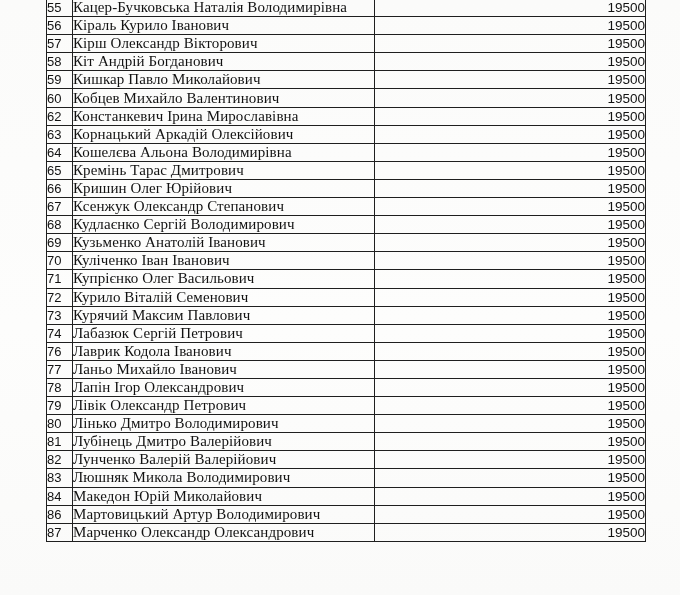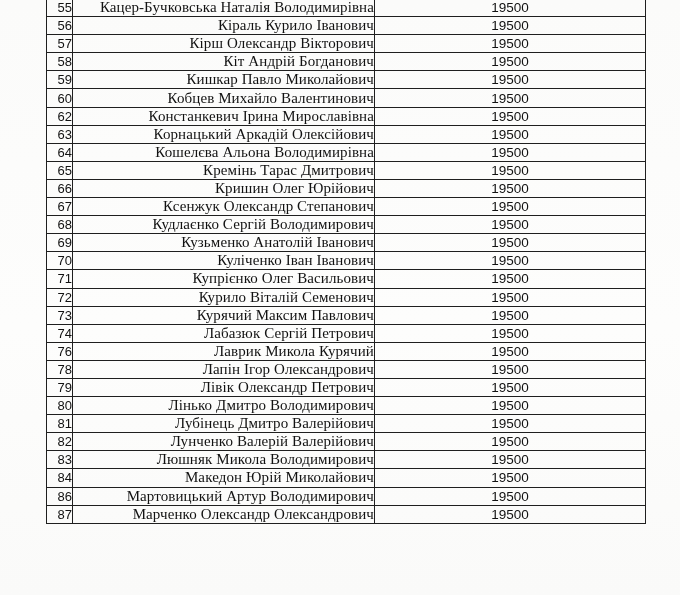--- a/index.html
+++ b/index.html
@@ -34,35 +34,35 @@
     box-sizing: border-box;
     padding: 0;
     vertical-align: middle;
     color: #121212;
     white-space: nowrap;
     overflow: hidden;
   }
   td.cell-num {
     font-family: "Liberation Sans", sans-serif;
     font-size: 13px;
-    text-align: right;
+    text-align: left;
     width: 26px;
   }
   td.cell-name {
     font-family: "Liberation Serif", serif;
     font-size: 15px;
-    text-align: right;
+    text-align: left;
     padding-left: 5px;
     width: 302px;
     letter-spacing: 0.1px;
   }
   td.cell-val {
     font-family: "Liberation Sans", sans-serif;
     font-size: 13.5px;
-    text-align: center;
+    text-align: right;
     width: 271px;
   }
 </style>
 </head>
 <body>
 
 <div class="page">
   <table class="doc-table">
     <colgroup>
       <col style="width:26px">
@@ -181,24 +181,29 @@
 
   <tr>
     <td class="cell-num">74</td>
     <td class="cell-name">Лабазюк Сергій Петрович</td>
     <td class="cell-val">19500</td>
   </tr>
 
 
   <tr>
     <td class="cell-num">76</td>
-    <td class="cell-name">Лаврик Микола Курячий</td>
-    <td class="cell-val">19500</td>
-  </tr>
-
+    <td class="cell-name">Лаврик Кодола Іванович</td>
+    <td class="cell-val">19500</td>
+  </tr>
+
+  <tr>
+    <td class="cell-num">77</td>
+    <td class="cell-name">Ланьо Михайло Іванович</td>
+    <td class="cell-val">19500</td>
+  </tr>
 
   <tr>
     <td class="cell-num">78</td>
     <td class="cell-name">Лапін Ігор Олександрович</td>
     <td class="cell-val">19500</td>
   </tr>
 
   <tr>
     <td class="cell-num">79</td>
     <td class="cell-name">Лівік Олександр Петрович</td>

